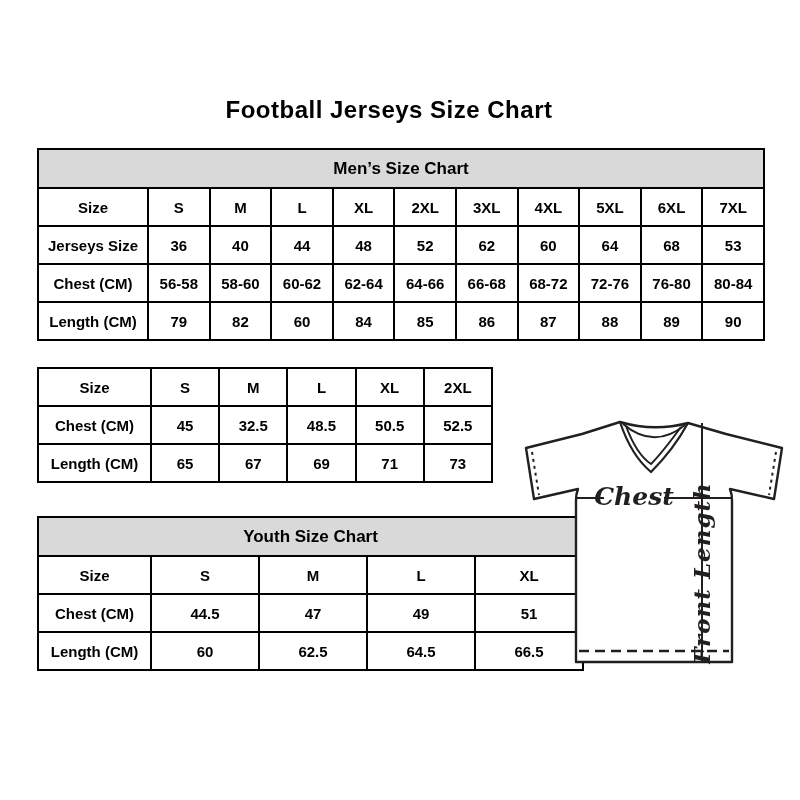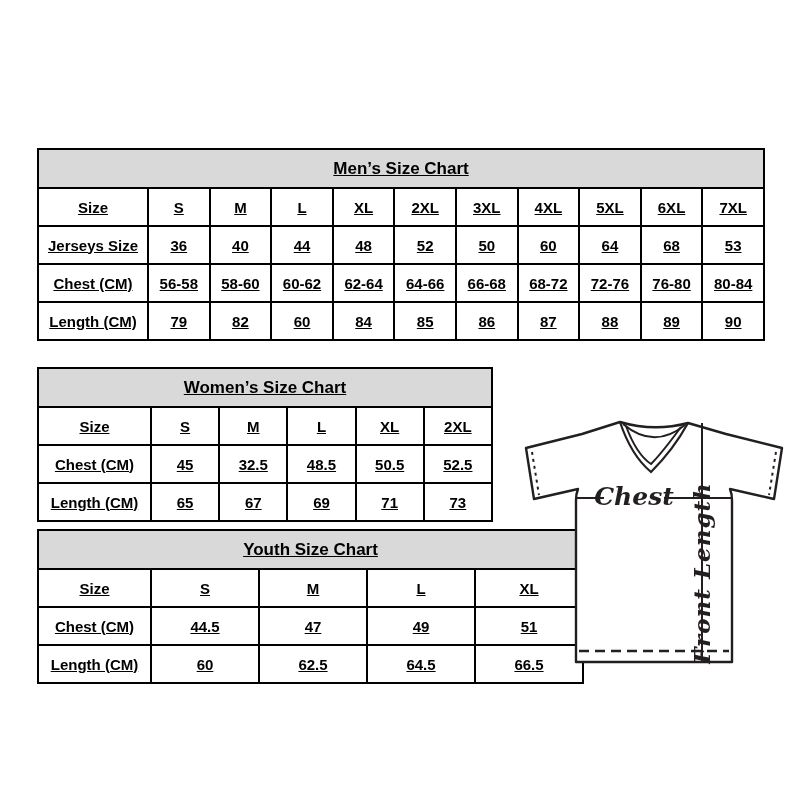--- a/index.html
+++ b/index.html
@@ -1,38 +1,39 @@
 <!DOCTYPE html>
 <html><head>
 <meta charset="utf-8">
 <style>
   html,body{margin:0;padding:0;background:#ffffff;}
   #page{position:relative;width:800px;height:800px;background:#ffffff;overflow:hidden;
         font-family:"Liberation Sans",sans-serif;color:#000;}
   .page-title{position:absolute;left:0;top:96px;width:778px;text-align:center;
         font-size:24px;font-weight:bold;letter-spacing:0.5px;}
   table.size-table{position:absolute;border-collapse:collapse;table-layout:fixed;
-        background:#fff;text-decoration:underline;}
+        background:#fff;}
   table.size-table th,table.size-table td{
         border:2px solid #000;height:36px;text-align:center;vertical-align:middle;
         font-weight:bold;font-size:15px;padding:0;color:#000;}
   table.size-table th.tbl-title{background:#d9d9d9;font-size:17px;height:37px;}
   #tbl-mens {left:37px;top:148px;width:728px;}
   #tbl-womens{left:37px;top:367px;width:456px;}
-  #tbl-youth{left:37px;top:529px;width:547px;border-radius:22px;}
+  #tbl-youth{left:37px;top:516px;width:547px;border-radius:22px;}
   #jersey-diagram{position:absolute;left:516px;top:398px;width:280px;height:275px;}
   #jersey-diagram svg{display:block;}
   .diagram-label{font-family:"DejaVu Serif",serif;font-style:italic;font-weight:bold;
         fill:#231f20;}
 </style>
 </head>
 <body>
 
 <div id="page">
 
+  <div class="page-title">Football Jerseys Size Chart</div>
 
   <table class="size-table" id="tbl-mens">
       <colgroup>
         <col style="width: 110px;">
         <col>
         <col>
         <col>
         <col>
         <col>
         <col>
@@ -58,21 +59,21 @@
           <th>6XL</th>
           <th>7XL</th>
         </tr>
         <tr>
           <th>Jerseys Size</th>
           <td>36</td>
           <td>40</td>
           <td>44</td>
           <td>48</td>
           <td>52</td>
-          <td>50</td>
+          <td>62</td>
           <td>60</td>
           <td>64</td>
           <td>68</td>
           <td>53</td>
         </tr>
         <tr>
           <th>Chest (CM)</th>
           <td>56-58</td>
           <td>58-60</td>
           <td>60-62</td>
@@ -103,23 +104,20 @@
       <colgroup>
         <col style="width: 113px;">
         <col>
         <col>
         <col>
         <col>
         <col>
       </colgroup>
       <tbody>
         <tr>
-          <th colspan="6" class="tbl-title">Women’s Size Chart</th>
-        </tr>
-        <tr>
           <th>Size</th>
           <th>S</th>
           <th>M</th>
           <th>L</th>
           <th>XL</th>
           <th>2XL</th>
         </tr>
         <tr>
           <th>Chest (CM)</th>
           <td>45</td>

